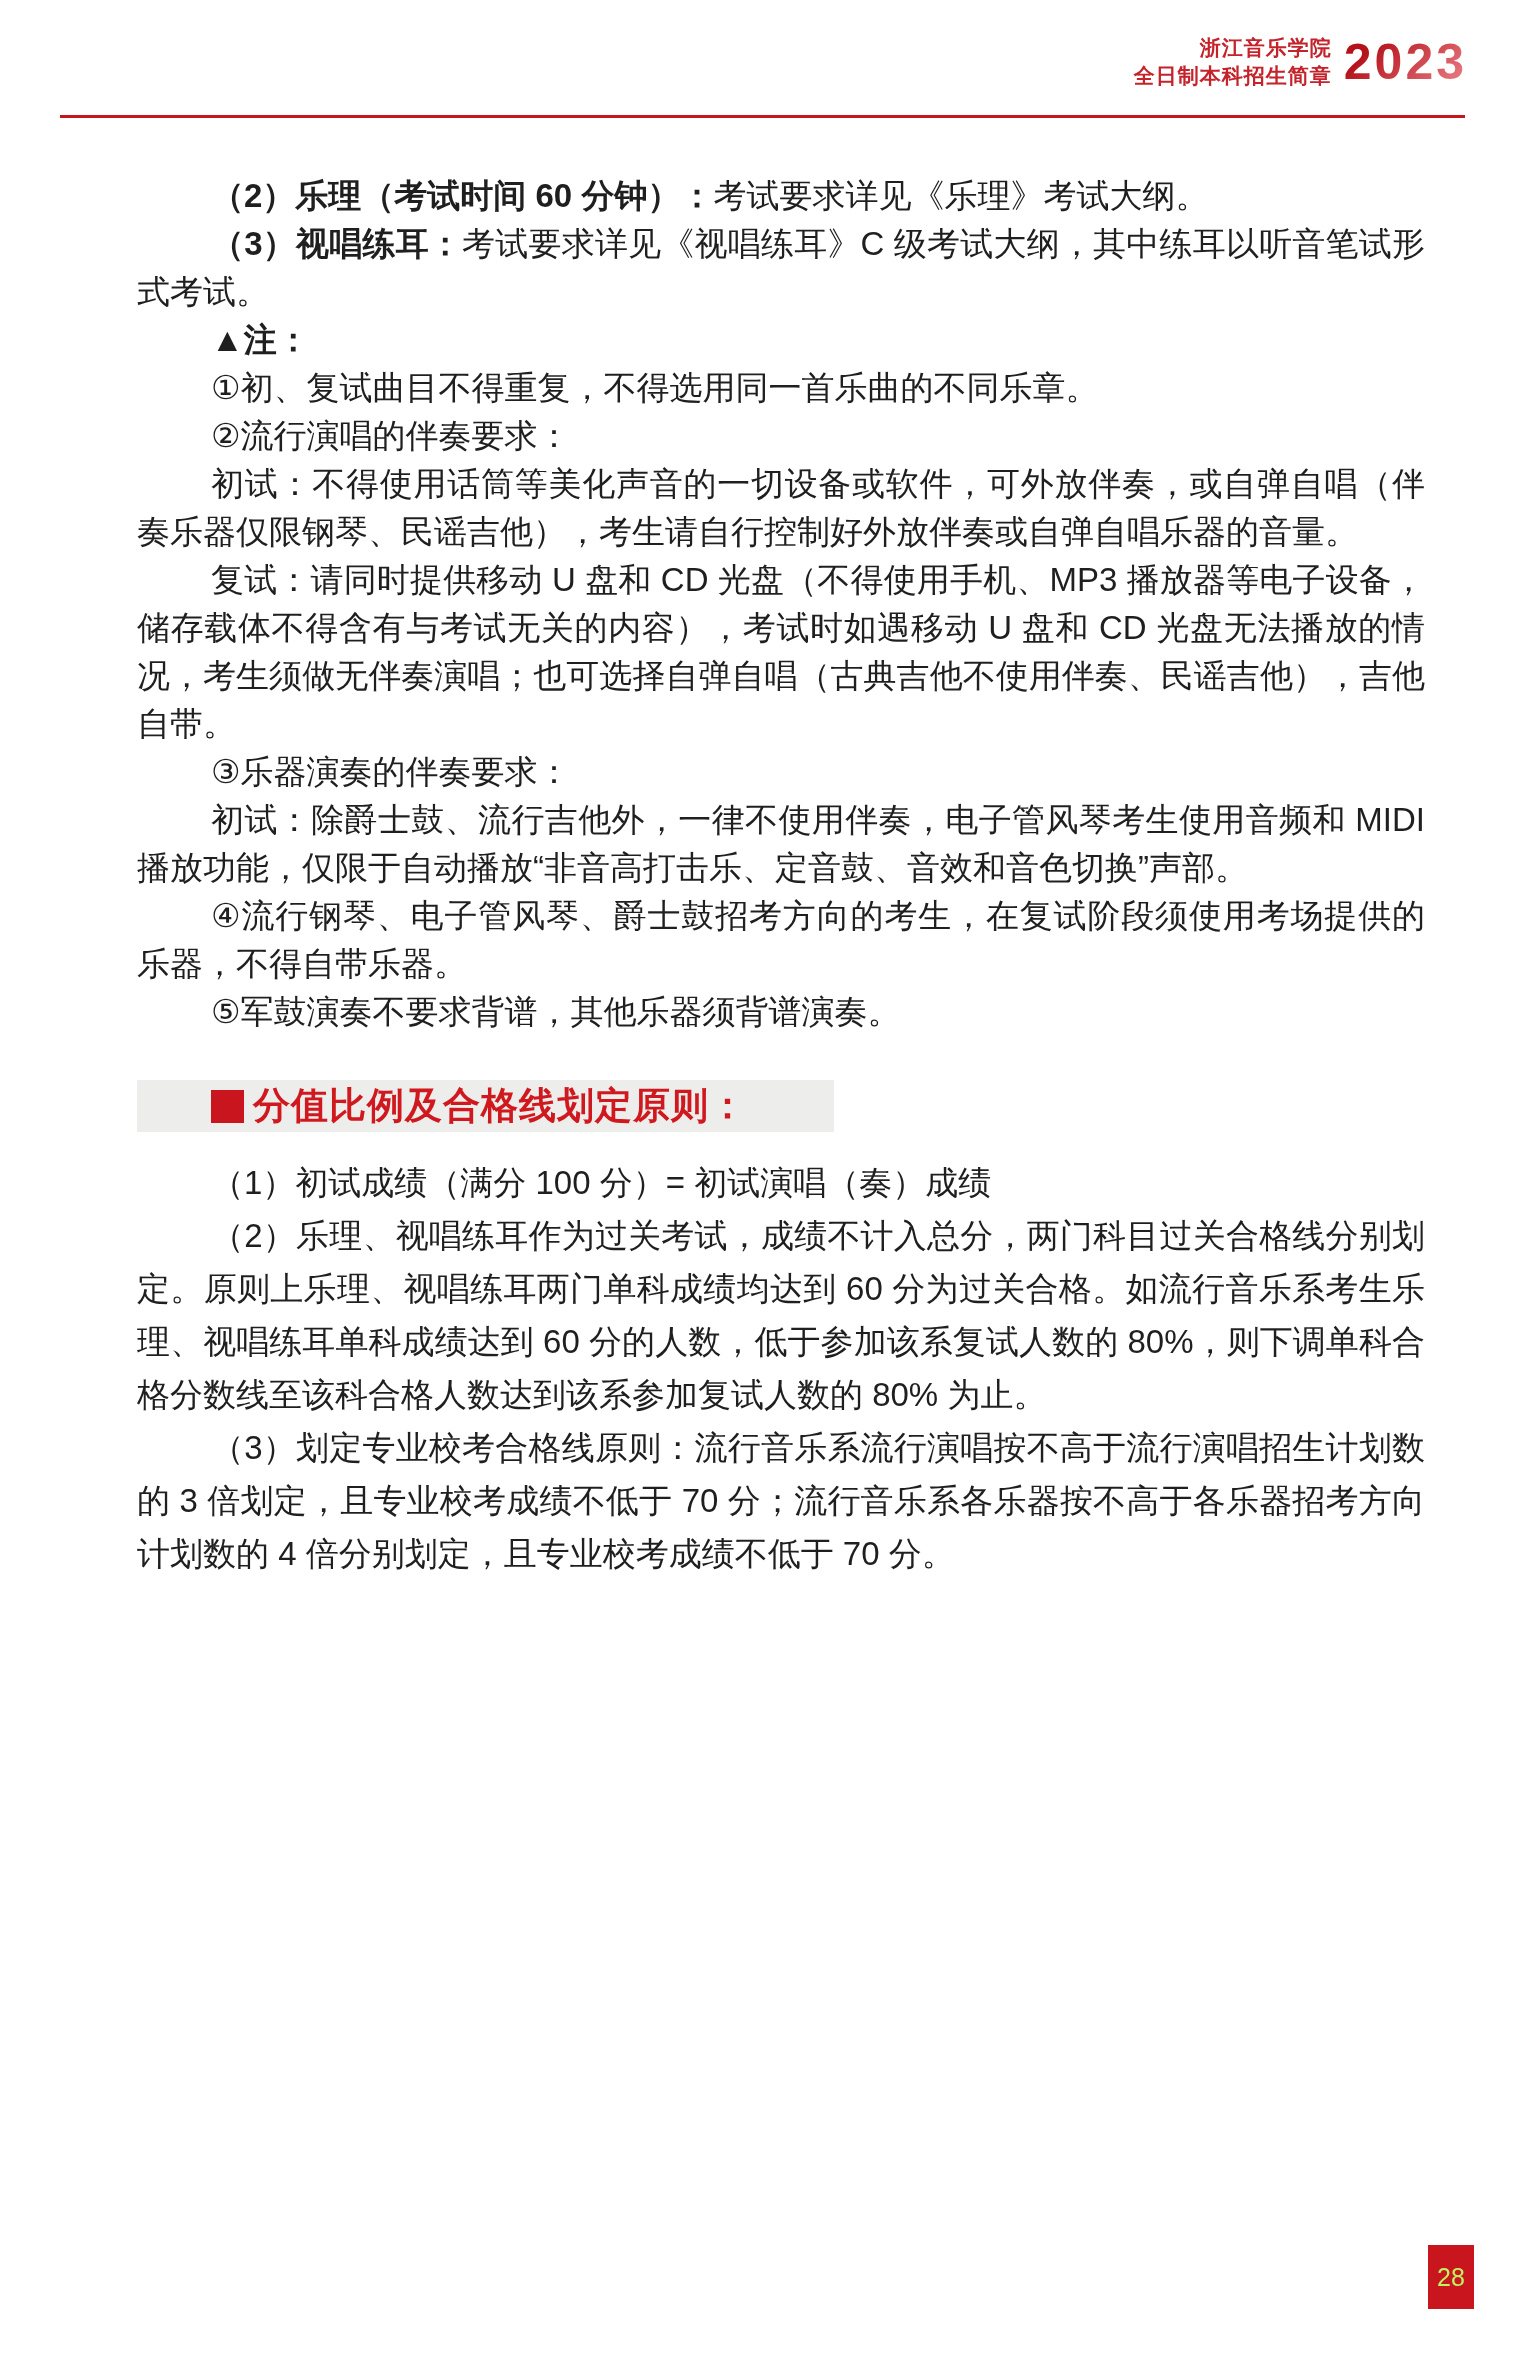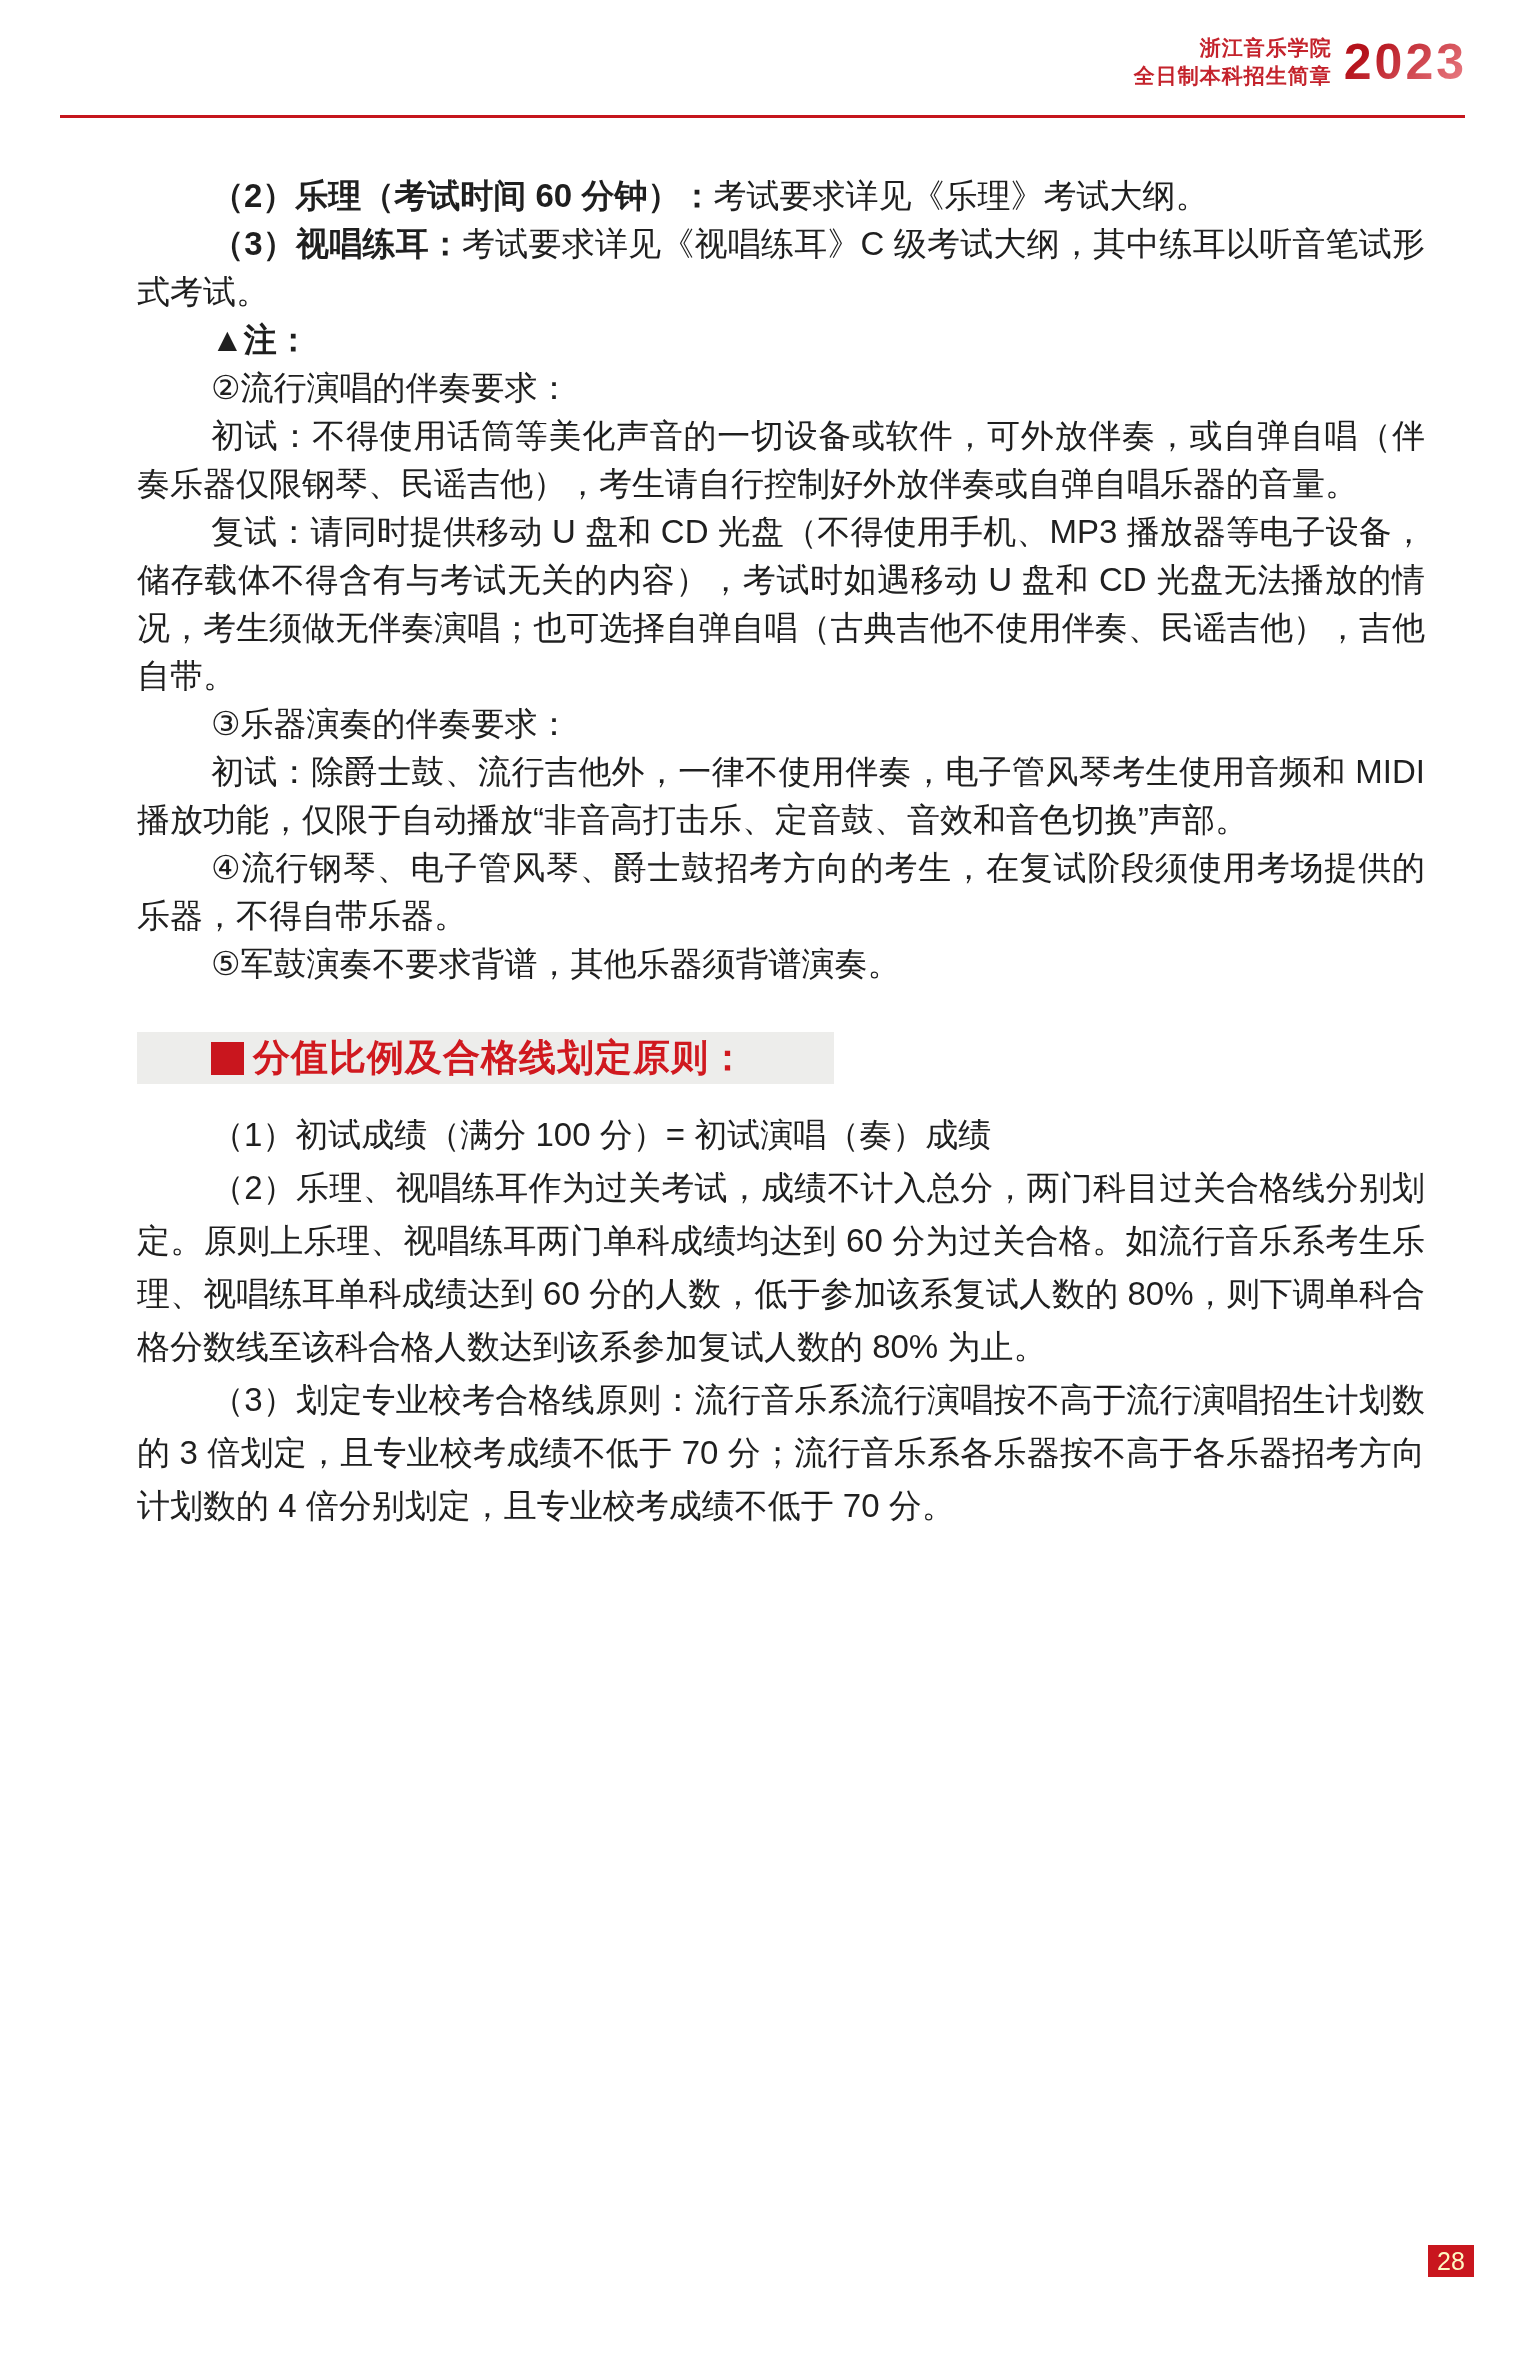--- a/index.html
+++ b/index.html
@@ -74,23 +74,23 @@
     margin:0;
     font-size:37px;
     font-weight:700;
     letter-spacing:1px;
     color:#d0191f;
     white-space:nowrap;
   }
   
   .page-num{
     position:absolute;left:1428px;top:2245px;
-    width:46px;height:32px;
+    width:46px;height:64px;
     background:#c9161e;
-    color:#fef9c3;
+    color:#bef264;
     font-size:25px;
     display:flex;align-items:center;justify-content:center;
   }
 </style>
 </head>
 <body>
 
 <div class="page">
 
   <div class="hdr">
@@ -100,20 +100,21 @@
     </div>
     <div class="hdr-year">2023</div>
   </div>
   <div class="hdr-rule"></div>
 
   <div class="doc">
     <section id="top-paragraphs" class="notes">
         <p class="para"><span class="b">（2）乐理（考试时间 60 分钟）：</span>考试要求详见《乐理》考试大纲。</p>
         <p class="para"><span class="b">（3）视唱练耳：</span>考试要求详见《视唱练耳》C 级考试大纲，其中练耳以听音笔试形式考试。</p>
         <p class="para"><span class="b">▲注：</span></p>
+        <p class="para">①初、复试曲目不得重复，不得选用同一首乐曲的不同乐章。</p>
         <p class="para">②流行演唱的伴奏要求：</p>
         <p class="para">初试：不得使用话筒等美化声音的一切设备或软件，可外放伴奏，或自弹自唱（伴奏乐器仅限钢琴、民谣吉他），考生请自行控制好外放伴奏或自弹自唱乐器的音量。</p>
         <p class="para">复试：请同时提供移动 U 盘和 CD 光盘（不得使用手机、MP3 播放器等电子设备，储存载体不得含有与考试无关的内容），考试时如遇移动 U 盘和 CD 光盘无法播放的情况，考生须做无伴奏演唱；也可选择自弹自唱（古典吉他不使用伴奏、民谣吉他），吉他自带。</p>
         <p class="para">③乐器演奏的伴奏要求：</p>
         <p class="para">初试：除爵士鼓、流行吉他外，一律不使用伴奏，电子管风琴考生使用音频和 MIDI 播放功能，仅限于自动播放“非音高打击乐、定音鼓、音效和音色切换”声部。</p>
         <p class="para">④流行钢琴、电子管风琴、爵士鼓招考方向的考生，在复试阶段须使用考场提供的乐器，不得自带乐器。</p>
         <p class="para">⑤军鼓演奏不要求背谱，其他乐器须背谱演奏。</p>
       </section>
 
     <div class="section-band">

